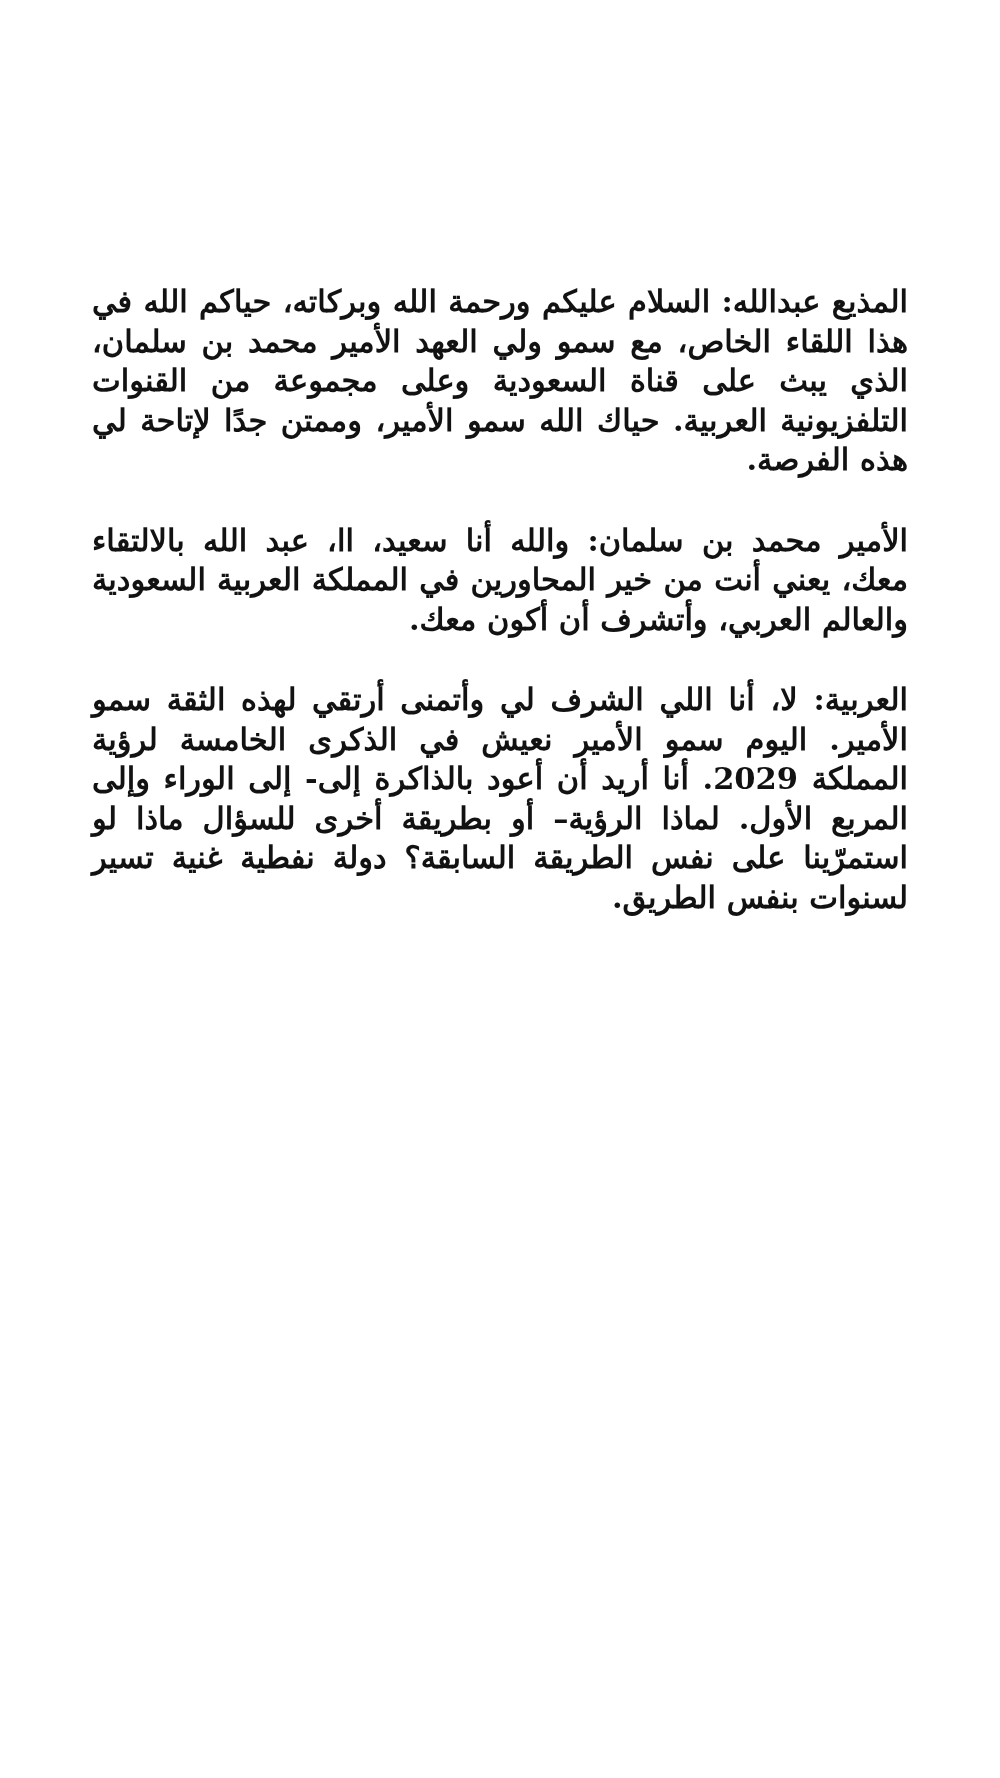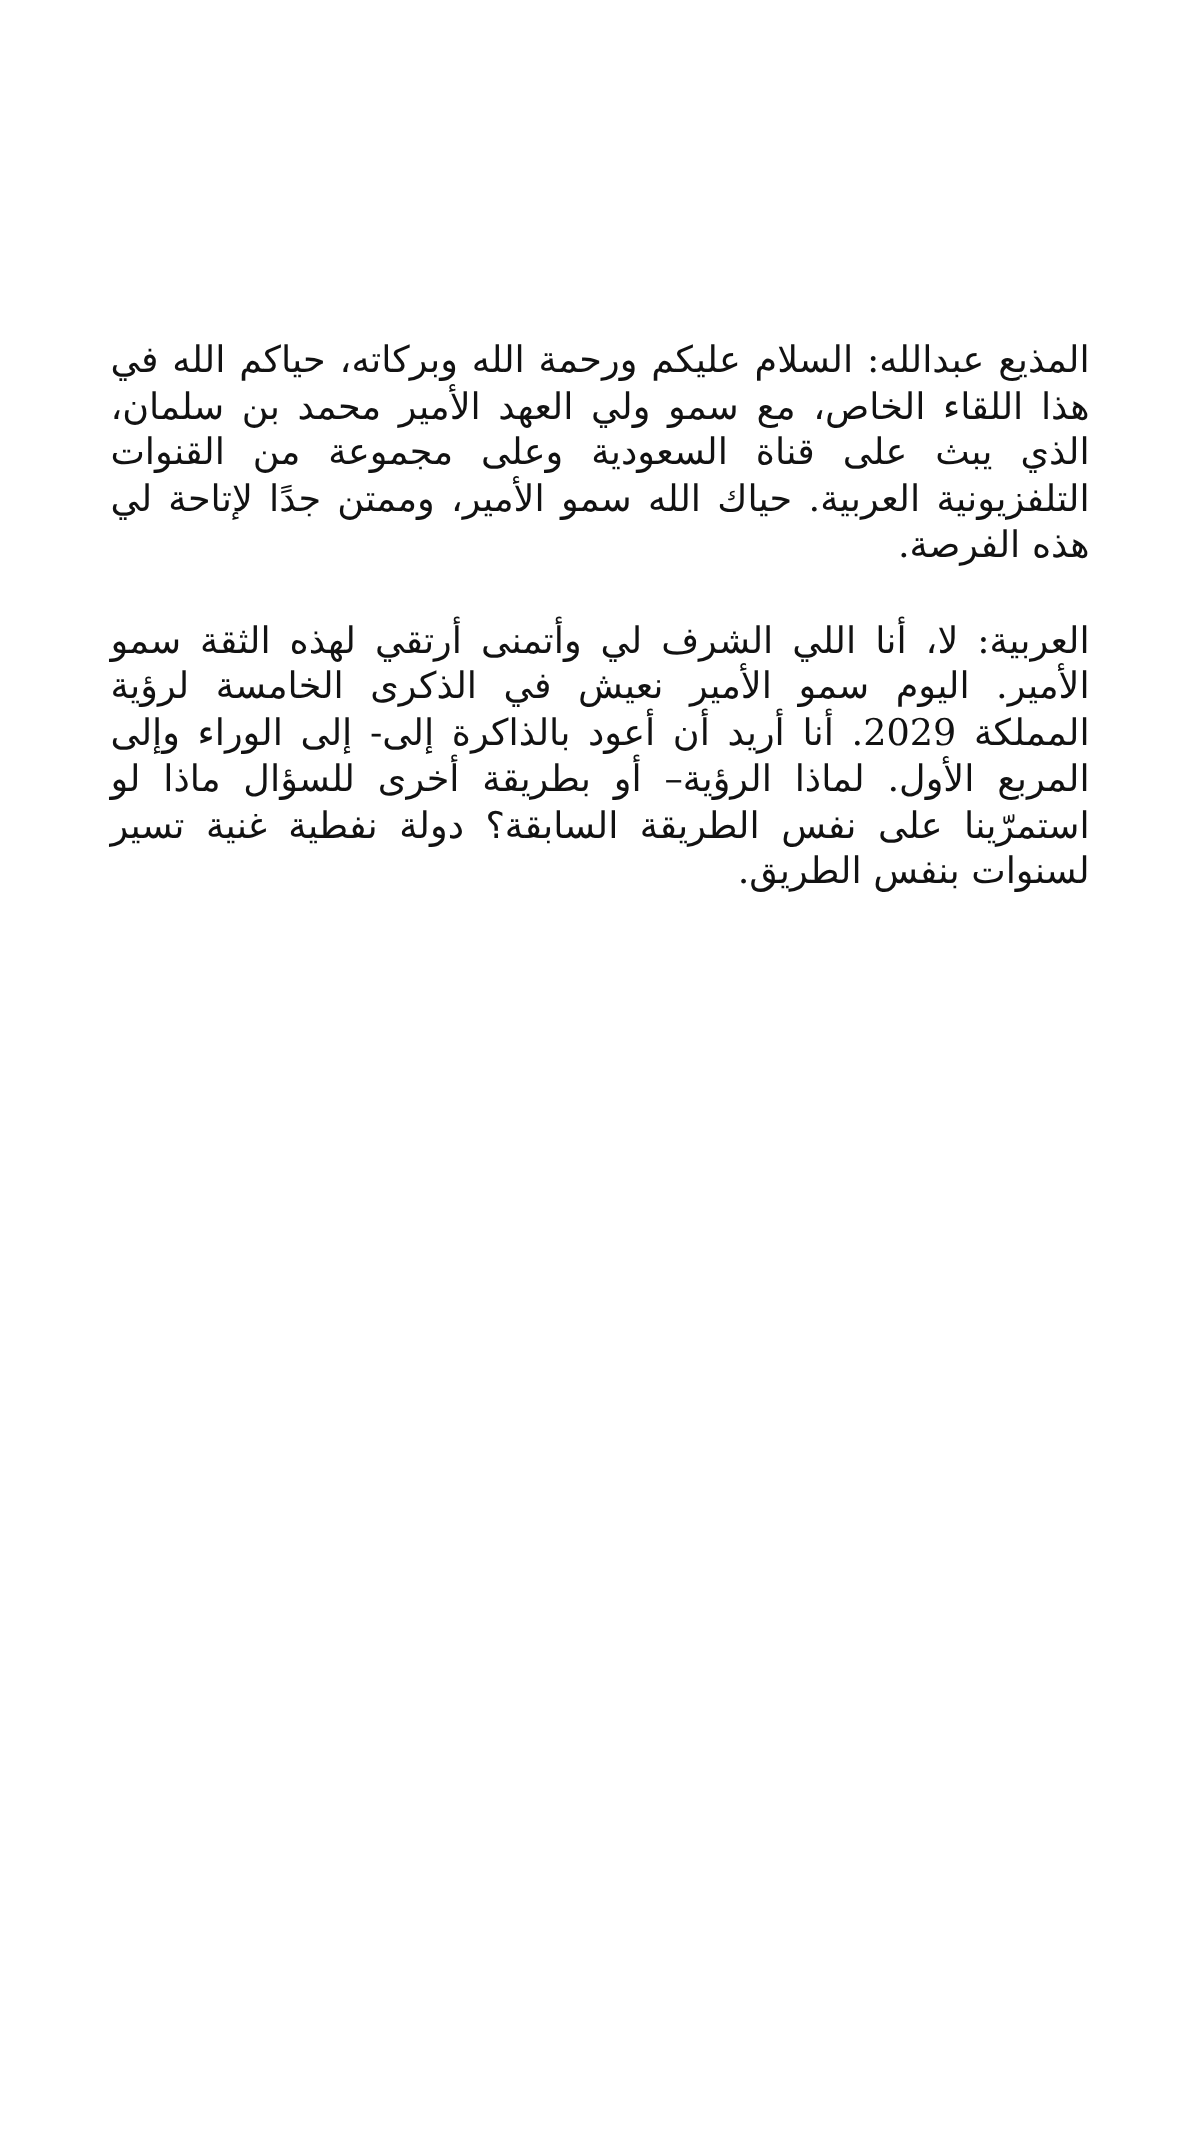--- a/index.html
+++ b/index.html
@@ -39,41 +39,44 @@
     text-align: justify;
     text-justify: inter-word;
     direction: rtl;
     unicode-bidi: isolate;
     hyphens: none;
   }
   .para:last-child {
     margin-bottom: 0;
   }
   .speaker {
-    font-weight: 400;
+    font-weight: 700;
   }
   .body-text {
-    font-weight: 400;
+    font-weight: 700;
   }
   
   .para.clipped {
     max-height: 160px;
     overflow: hidden;
   }
 </style>
 </head>
 <body>
 
 <div class="page">
   <div class="transcript">
 
     <p class="para">
       <span class="speaker">المذيع عبدالله:</span><span class="body-text"> السلام عليكم ورحمة الله وبركاته، حياكم الله في هذا اللقاء الخاص، مع سمو ولي العهد الأمير محمد بن سلمان، الذي يبث على قناة السعودية وعلى مجموعة من القنوات التلفزيونية العربية. حياك الله سمو الأمير، وممتن جدًا لإتاحة لي هذه الفرصة.</span>
     </p>
 
+    <p class="para">
+      <span class="speaker">الأمير محمد بن سلمان:</span><span class="body-text"> والله أنا سعيد، اا، عبد الله بالالتقاء معك، يعني أنت من خير المحاورين في المملكة العربية السعودية والعالم العربي، وأتشرف أن أكون معك.</span>
+    </p>
 
     <p class="para">
       <span class="speaker">العربية:</span><span class="body-text"> لا، أنا اللي الشرف لي وأتمنى أرتقي لهذه الثقة سمو الأمير. اليوم سمو الأمير نعيش في الذكرى الخامسة لرؤية المملكة 2029. أنا أريد أن أعود بالذاكرة إلى- إلى الوراء وإلى المربع الأول. لماذا الرؤية– أو بطريقة أخرى للسؤال ماذا لو استمرّينا على نفس الطريقة السابقة؟ دولة نفطية غنية تسير لسنوات بنفس الطريق.</span>
     </p>
 
 
   </div>
 </div>
 
 </body></html>

